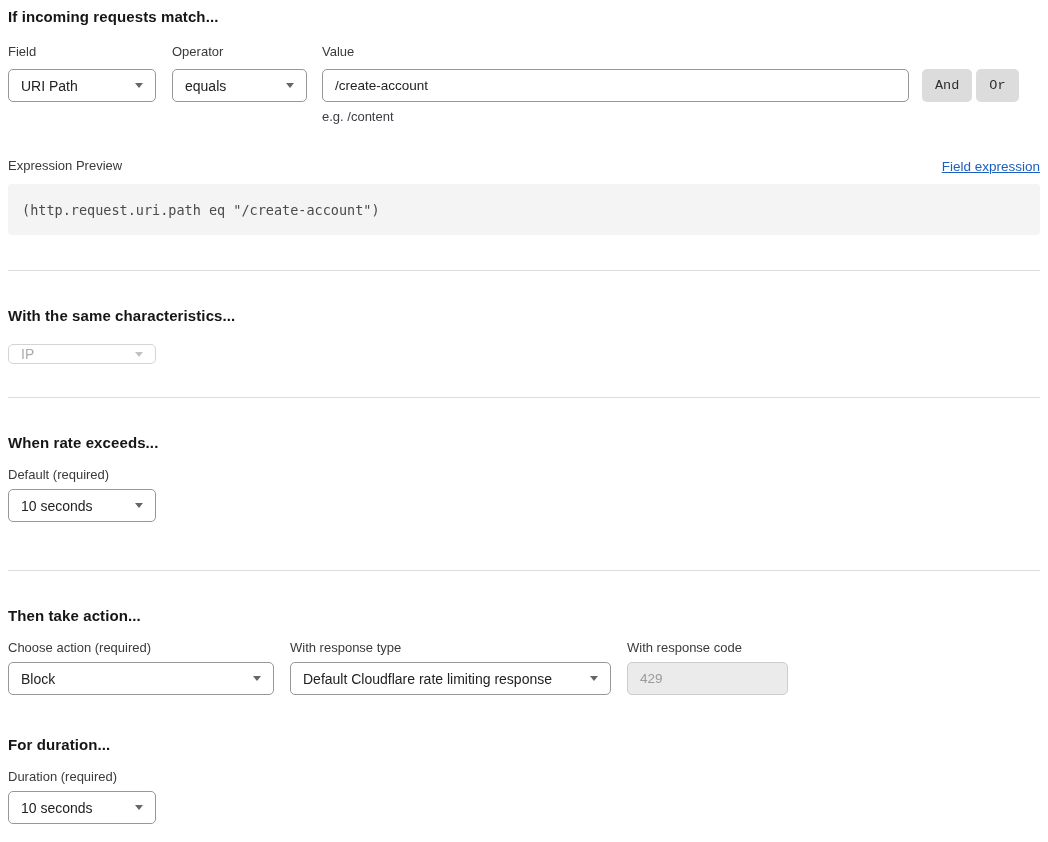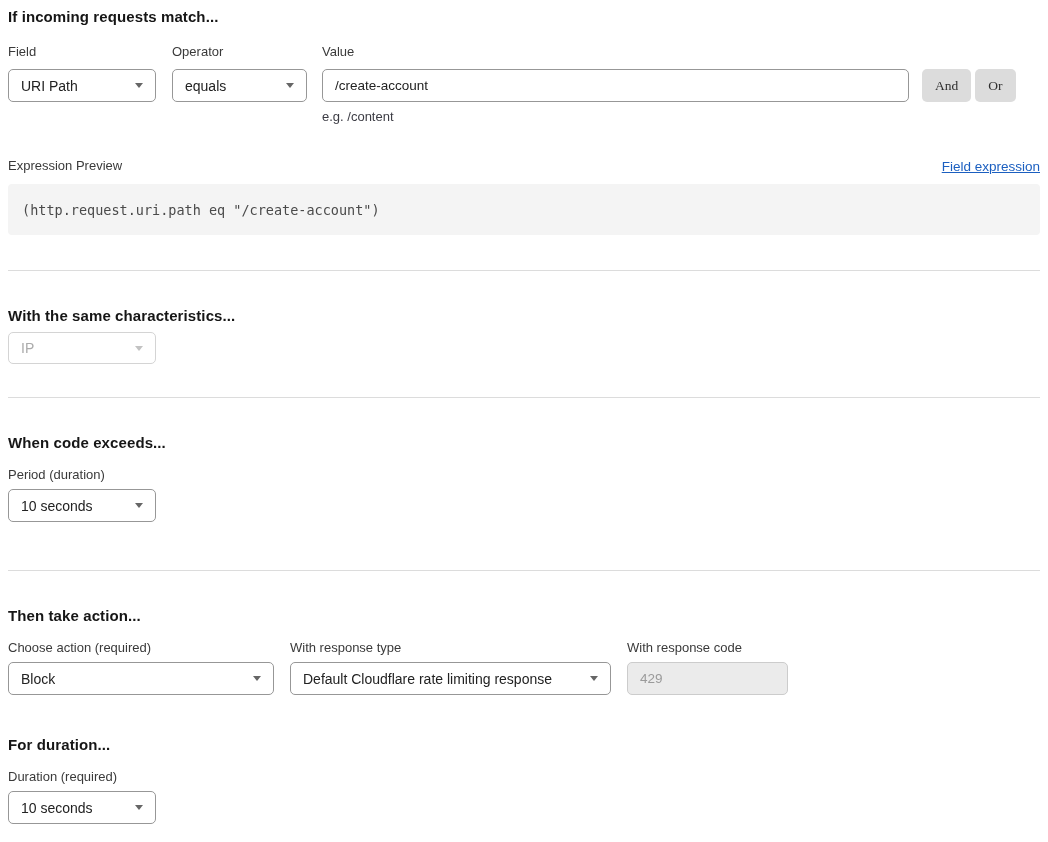--- a/index.html
+++ b/index.html
@@ -78,21 +78,21 @@
   }
 
   .hint { font-size: 13px; color: #3c3c44; margin-top: 7px; line-height: 15px; }
 
   .btn {
     height: 33px;
     border: none;
     border-radius: 5px;
     background: #dcdcdc;
     color: #2f2f2f;
-    font-family: Liberation Serif, serif;
+    font-family: Liberation Mono, monospace;
     font-size: 13.5px;
     padding: 0 13px;
     cursor: pointer;
   }
 
   .expr-header {
     display: flex;
     justify-content: space-between;
     align-items: center;
     margin-top: 34px;
@@ -122,21 +122,21 @@
   
   .row-match { margin-top: 19px; }
   .col-field { width: 148px; margin-right: 16px; }
   .col-operator { width: 135px; margin-right: 15px; }
   .col-value { width: 587px; }
   .btn-and { margin-left: 13px; margin-top: 25px; min-width: 49px; }
   .btn-or { margin-left: 4px; margin-top: 25px; min-width: 38px; }
 
   .divider-1 { margin-top: 35px; }
   .heading-2 { margin-top: 37px; }
-  .sel-characteristic { width: 148px; margin-top: 8px; height: 32px; text-align: center; }
+  .sel-characteristic { width: 148px; margin-top: 20px; height: 20px; text-align: center; }
 
   .divider-2 { margin-top: 33px; }
   .heading-3 { margin-top: 37px; }
   .row-rate { margin-top: 16px; }
   .row-rate .field-label { margin-bottom: 6px; }
   .col-requests { width: 133px; margin-right: 11px; }
   .col-period { width: 148px; }
 
   .divider-3 { margin-top: 48px; }
   .heading-4 { margin-top: 37px; }
@@ -194,24 +194,24 @@
   <hr class="divider divider-1">
 
   <h2 class="section-heading heading-2">With the same characteristics...</h2>
   <div class="ctrl disabled sel-characteristic">
     <span class="ctrl-text">IP</span>
     <span class="chevron"></span>
   </div>
 
   <hr class="divider divider-2">
 
-  <h2 class="section-heading heading-3">When code exceeds...</h2>
+  <h2 class="section-heading heading-3">When rate exceeds...</h2>
   <div class="form-row row-rate">
     <div class="field-col col-period">
-      <span class="field-label">Period (duration)</span>
+      <span class="field-label">Default (required)</span>
       <div class="ctrl">
         <span class="ctrl-text">10 seconds</span>
         <span class="chevron"></span>
       </div>
     </div>
   </div>
 
   <hr class="divider divider-3">
 
   <h2 class="section-heading heading-4">Then take action...</h2>

